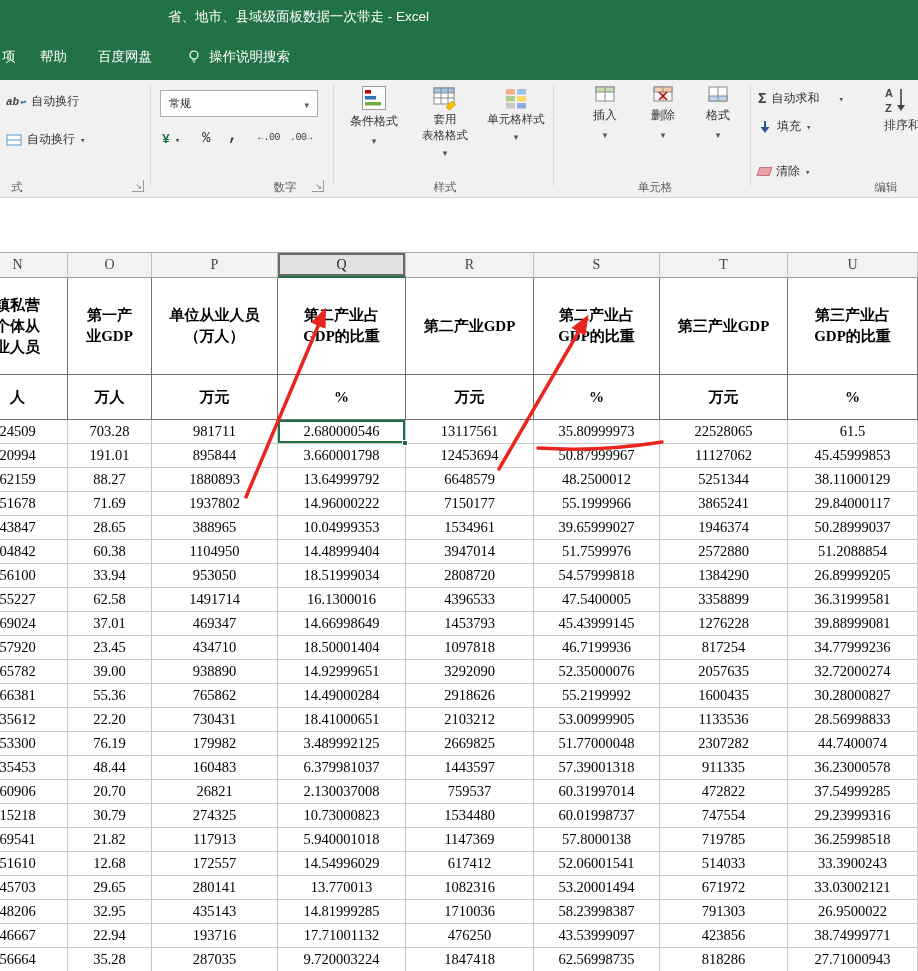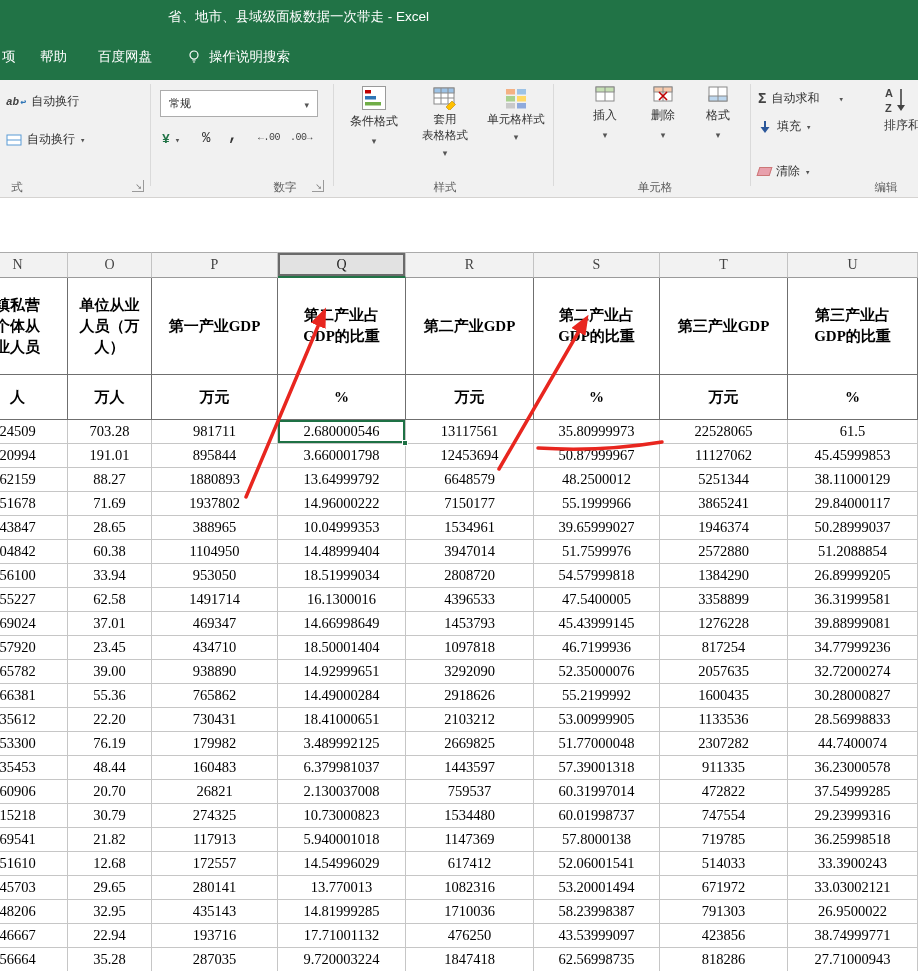--- a/index.html
+++ b/index.html
@@ -227,22 +227,22 @@
         <div class="cl">O</div>
         <div class="cl">P</div>
         <div class="cl sel">Q</div>
         <div class="cl">R</div>
         <div class="cl">S</div>
         <div class="cl">T</div>
         <div class="cl">U</div>
       </div>
       <div class="srow">
         <div class="hc p0">镇私营个体从业人员</div>
+        <div class="hc p2">第一产业GDP</div>
         <div class="hc p1">单位从业人员（万人）</div>
-        <div class="hc p2">第一产业GDP</div>
         <div class="hc p3">第二产业占GDP的比重</div>
         <div class="hc p4">第二产业GDP</div>
         <div class="hc p5">第二产业占GDP的比重</div>
         <div class="hc p6">第三产业GDP</div>
         <div class="hc p7">第三产业占GDP的比重</div>
       </div>
       <div class="srow">
         <div class="uc">人</div>
         <div class="uc">万人</div>
         <div class="uc">万元</div>

